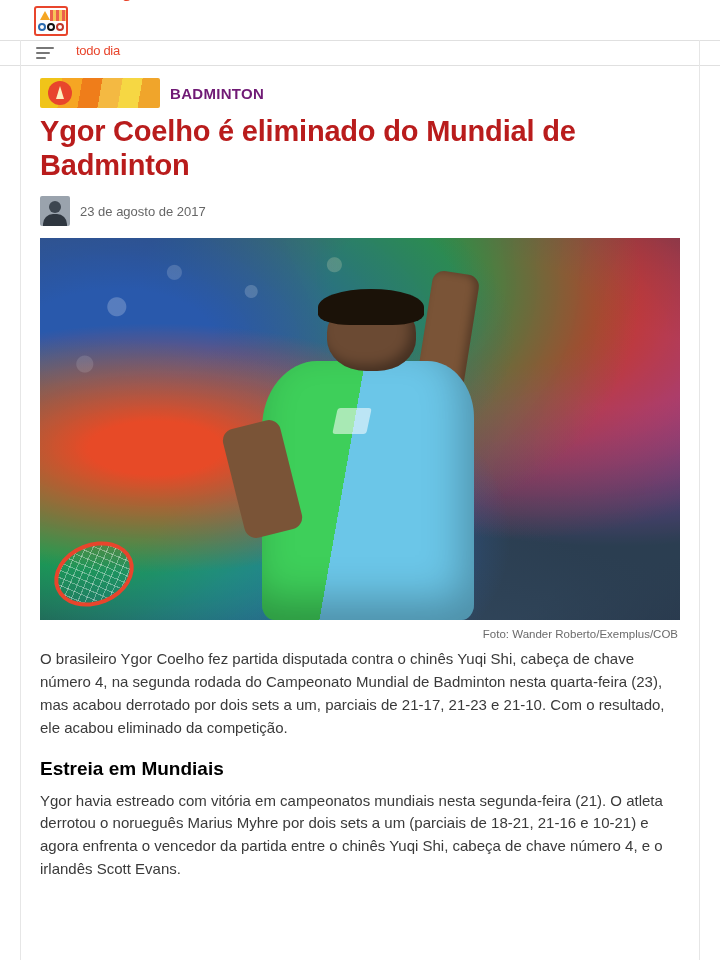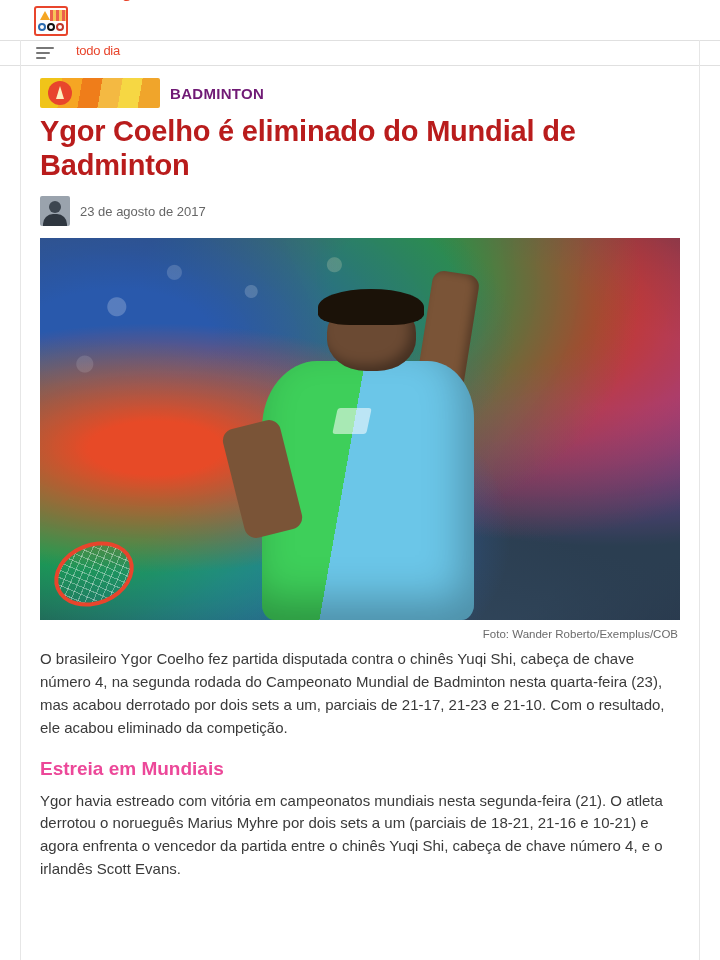--- a/index.html
+++ b/index.html
@@ -340,21 +340,21 @@
   
   .body-text p {
     font-size: 15px;
     line-height: 1.52;
     color: #3a3a3a;
     margin: 1px 0 14px 0;
     text-align: left;
   }
   h2.subhead {
     font-size: 19px;
-    color: #ec4899;
+    color: #000000;
     margin: 18px 0 10px 0;
     font-weight: bold;
   }
   .edge-line {
     position: absolute;
     top: 40px;
     bottom: 0;
     width: 1px;
     background: #e6e6e6;
   }

